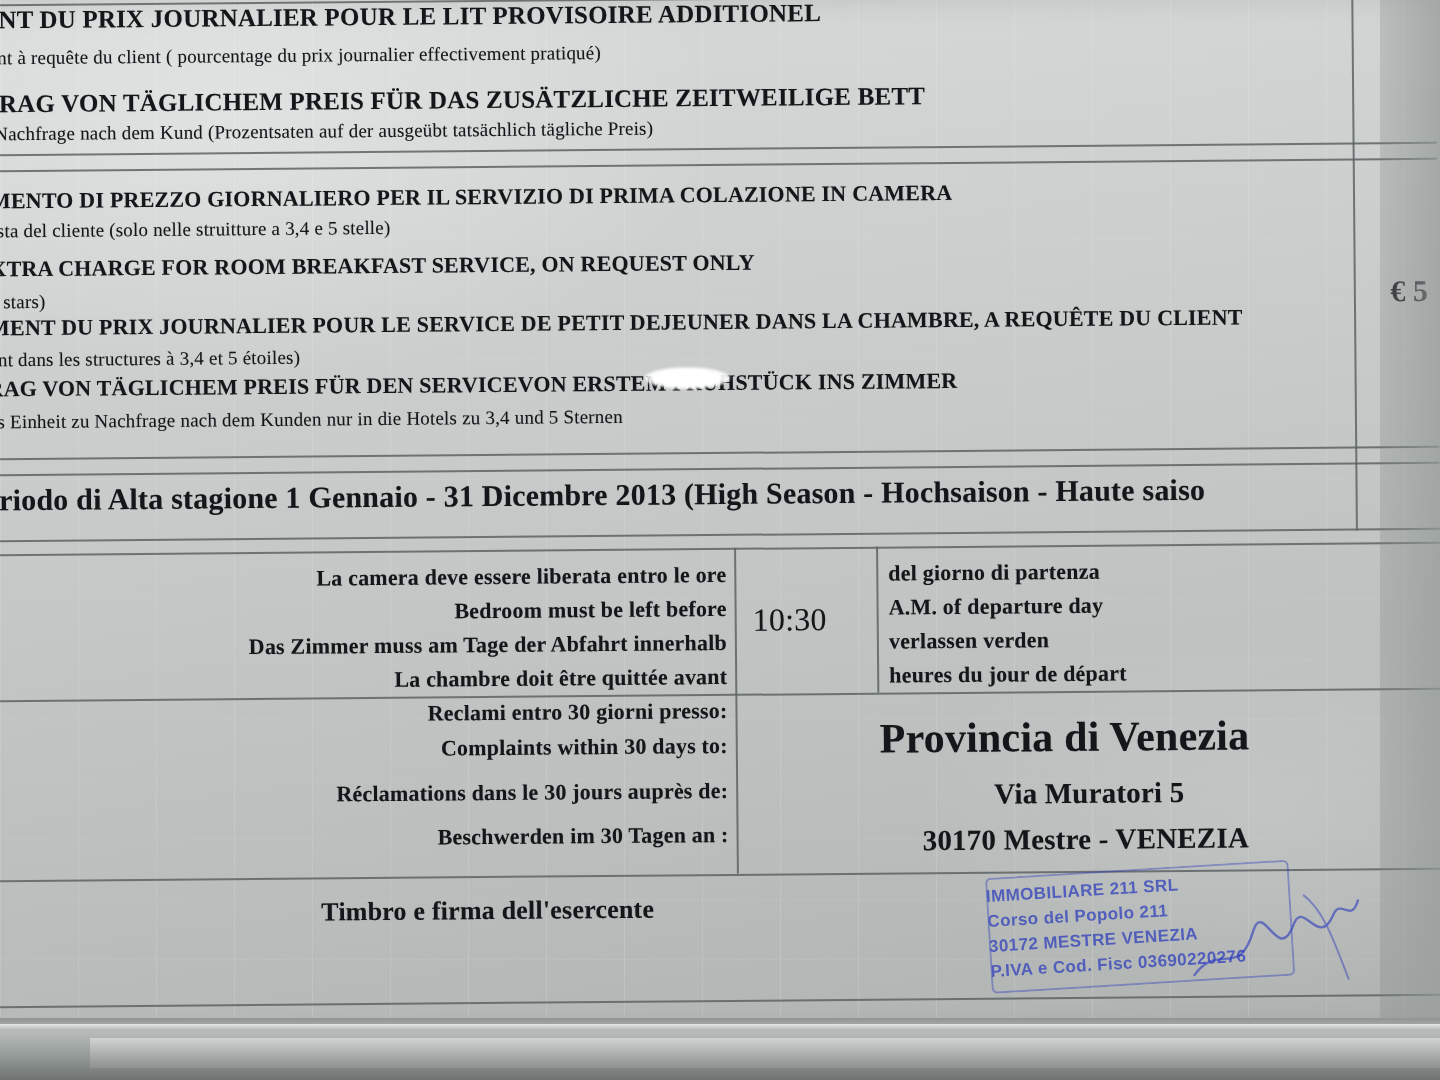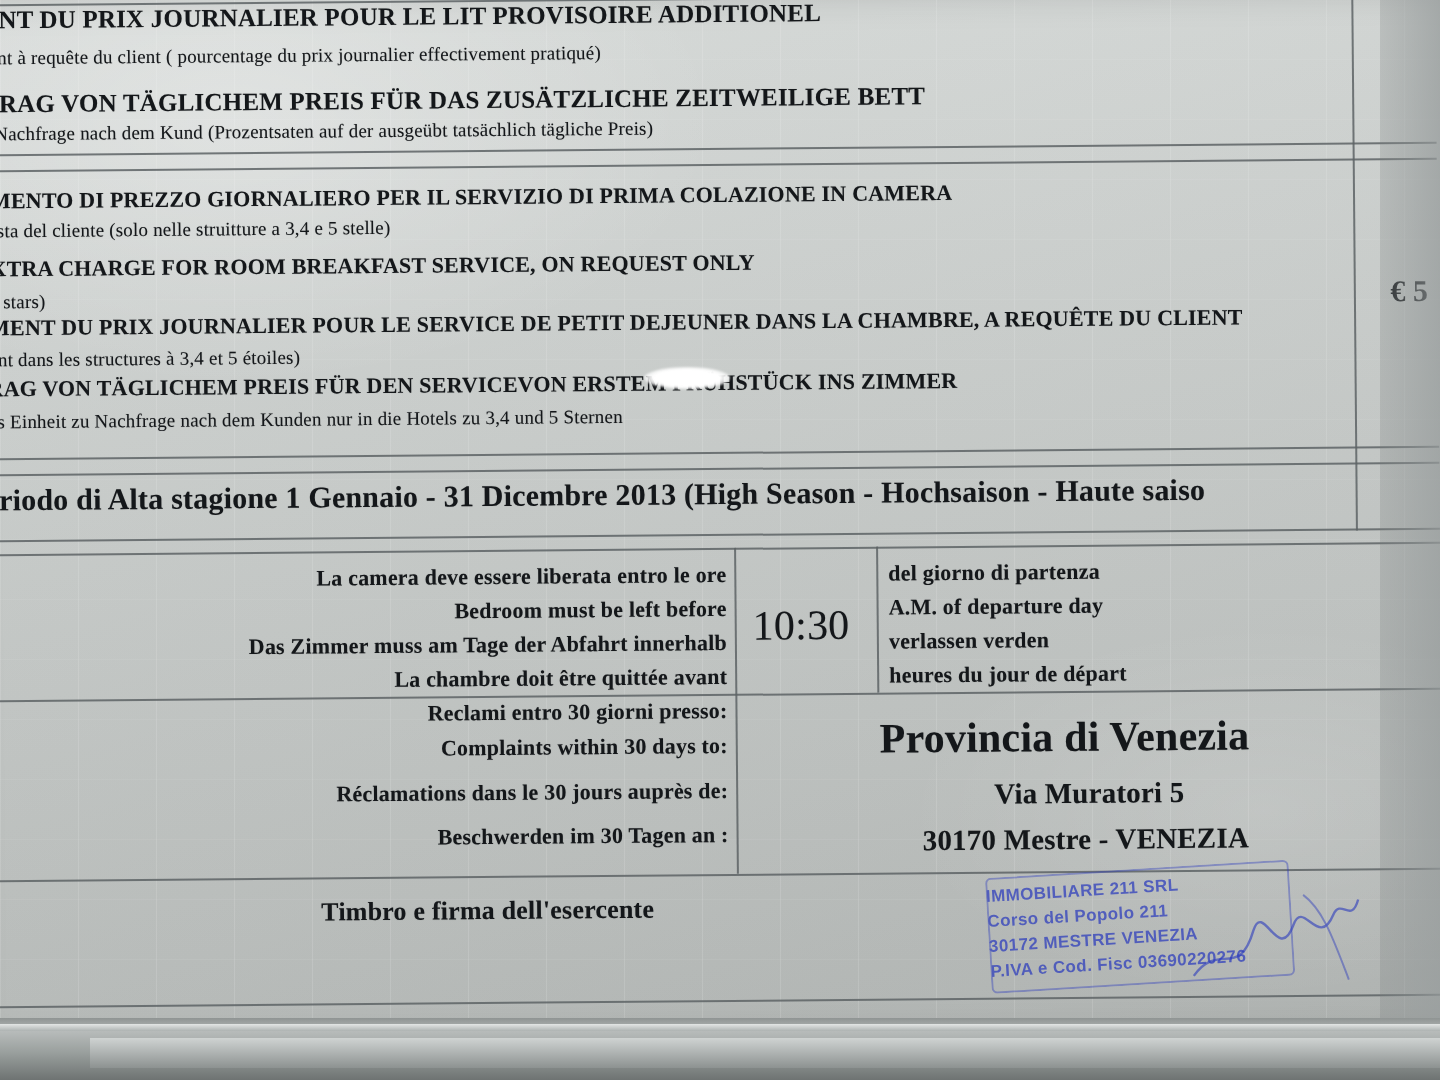--- a/index.html
+++ b/index.html
@@ -209,21 +209,21 @@
 
     <div class="euro">€ 5</div>
 
     <div class="ln" style="left:-14px; top:477px; font-size:30px; font-weight:bold;">eriodo di Alta stagione 1 Gennaio - 31 Dicembre 2013 (High Season - Hochsaison - Haute saiso</div>
 
     <div class="ln mid bold right" style="left:0; width:726px; top:562px;">La camera deve essere liberata entro le ore</div>
     <div class="ln mid bold right" style="left:0; width:726px; top:596px;">Bedroom must be left before</div>
     <div class="ln mid bold right" style="left:0; width:726px; top:630px;">Das Zimmer muss am Tage der Abfahrt innerhalb</div>
     <div class="ln mid bold right" style="left:0; width:726px; top:664px;">La chambre doit être quittée avant</div>
 
-    <div class="ln" style="left:752px; top:602px; font-size:42px;">10:30</div>
+    <div class="ln" style="left:752px; top:602px; font-size:32px;">10:30</div>
 
     <div class="ln mid bold" style="left:888px; top:562px;">del giorno di partenza</div>
     <div class="ln mid bold" style="left:888px; top:596px;">A.M. of departure day</div>
     <div class="ln mid bold" style="left:888px; top:630px;">verlassen verden</div>
     <div class="ln mid bold" style="left:888px; top:664px;">heures du jour de départ</div>
 
     <div class="ln mid bold right" style="left:0; width:726px; top:698px;">Reclami entro 30 giorni presso:</div>
     <div class="ln mid bold right" style="left:0; width:726px; top:733px;">Complaints within 30 days to:</div>
     <div class="ln mid bold right" style="left:0; width:726px; top:778px;">Réclamations dans le 30 jours auprès de:</div>
     <div class="ln mid bold right" style="left:0; width:726px; top:822px;">Beschwerden im 30 Tagen an :</div>

